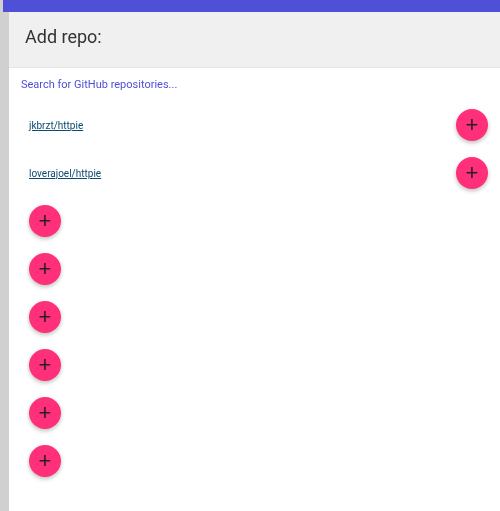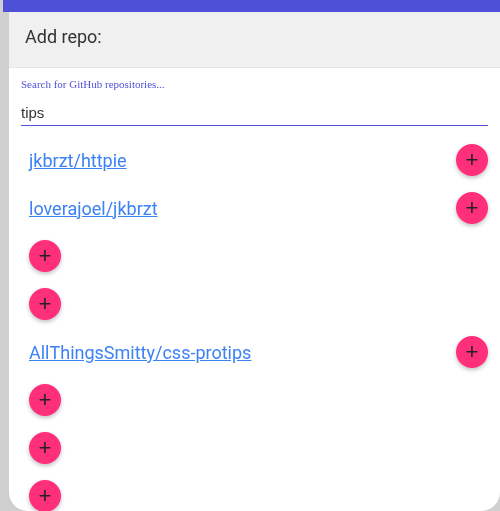--- a/index.html
+++ b/index.html
@@ -33,41 +33,39 @@
     }
     .modal {
       position: absolute;
       top: 12px;
       left: 9px;
       right: 0;
       bottom: 0;
       background: #fff;
       display: flex;
       flex-direction: column;
-      border-radius: 19px;
     }
     .modal-header {
       background: #f0f0f0;
       padding: 14px 16px 20px 16px;
       border-bottom: 1px solid #e5e5e5;
     }
     .modal-title {
       font-size: 18px;
       color: #333;
       font-weight: 400;
     }
     .search-section {
       padding: 10px 12px 0 12px;
     }
     .search-label {
       font-size: 11px;
       color: #4e50d8;
       display: block;
-      margin-bottom: 12px;
-      font-family: Liberation Serif, serif;
+      margin-bottom: 0px;
     }
     .search-input {
       width: 100%;
       border: none;
       border-bottom: 1.5px solid #4e50d8;
       font-size: 15px;
       padding: 2px 0 4px 0;
       outline: none;
       color: #333;
       background: transparent;
@@ -78,22 +76,22 @@
       padding: 10px 12px 0 20px;
     }
     .result-row {
       display: flex;
       align-items: center;
       justify-content: space-between;
       padding: 8px 0;
       min-height: 44px;
     }
     .repo-link {
-      font-size: 18px;
-      color: #3b82f6;
+      font-size: 10px;
+      color: #0c4a6e;
       text-decoration: underline;
       cursor: pointer;
     }
     .add-btn {
       width: 32px;
       height: 32px;
       min-width: 32px;
       border-radius: 50%;
       background: #ff2f79;
       border: none;
@@ -114,48 +112,46 @@
 <div class="backdrop"></div>
 <div class="top-bar"></div>
 
 <div class="modal">
   <div class="modal-header">
     <h2 class="modal-title">Add repo:</h2>
   </div>
 
   <div class="search-section">
     <label class="search-label">Search for GitHub repositories...</label>
-    <input type="text" class="search-input" value="tips" style="">
   </div>
 
   <div class="results" id="results">
   <div class="result-row">
         <a class="repo-link">jkbrzt/httpie</a>
         <button class="add-btn">
           <span>+</span>
         </button>
       </div>
       <div class="result-row">
-        <a class="repo-link">loverajoel/jkbrzt</a>
+        <a class="repo-link">loverajoel/httpie</a>
         <button class="add-btn">
           <span>+</span>
         </button>
       </div>
       <div class="result-row">
         <button class="add-btn">
           <span>+</span>
         </button>
       </div>
       <div class="result-row">
         <button class="add-btn">
           <span>+</span>
         </button>
       </div>
       <div class="result-row">
-        <a class="repo-link">AllThingsSmitty/css-protips</a>
         <button class="add-btn">
           <span>+</span>
         </button>
       </div>
       <div class="result-row">
         <button class="add-btn">
           <span>+</span>
         </button>
       </div>
       <div class="result-row">

